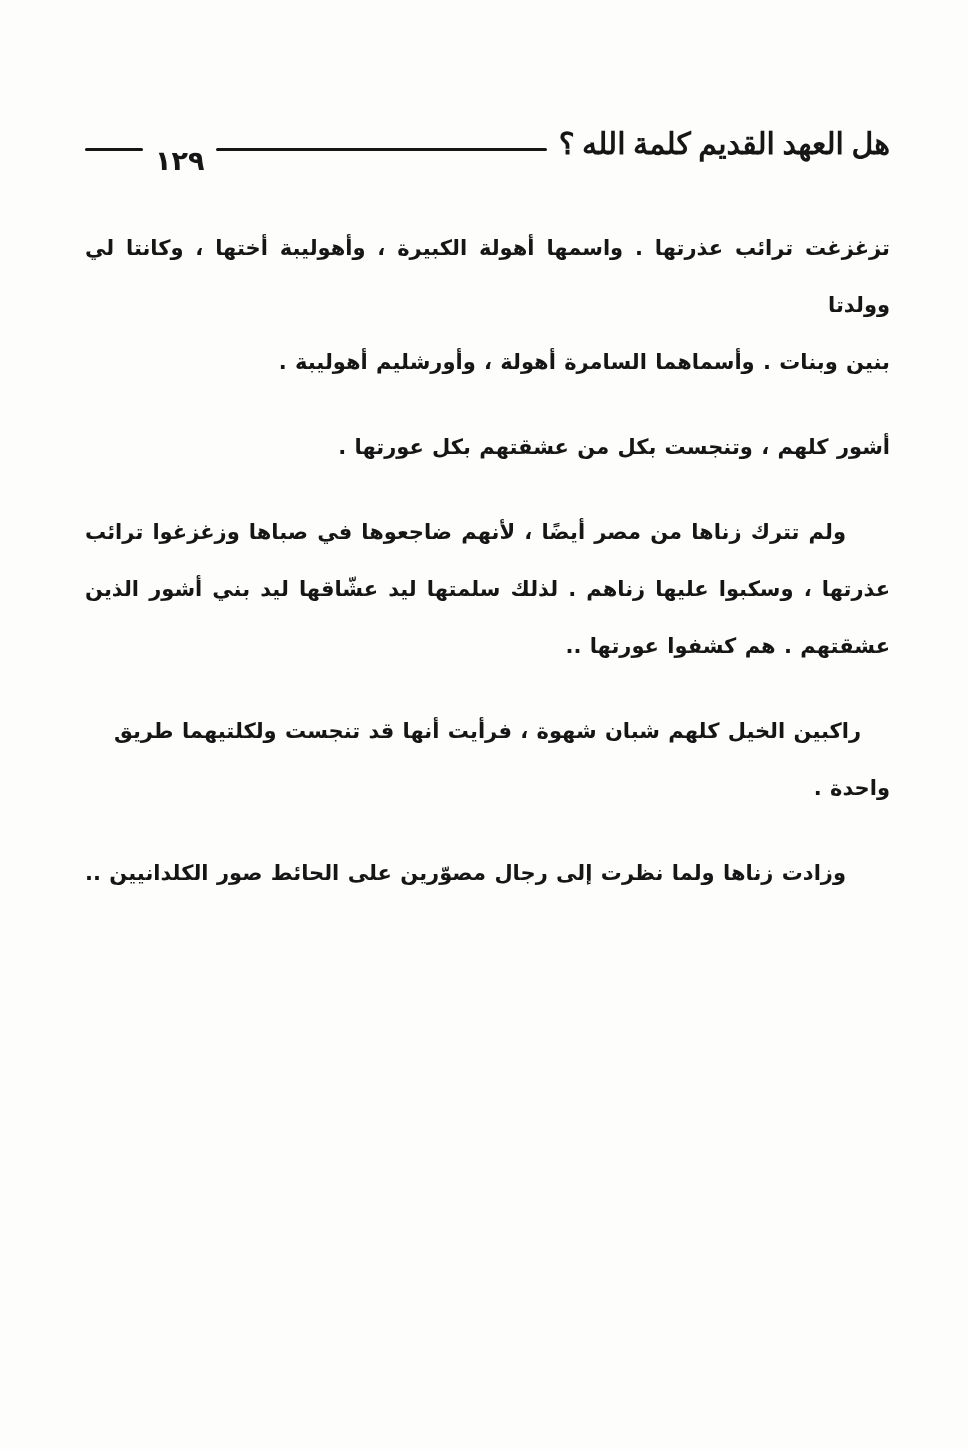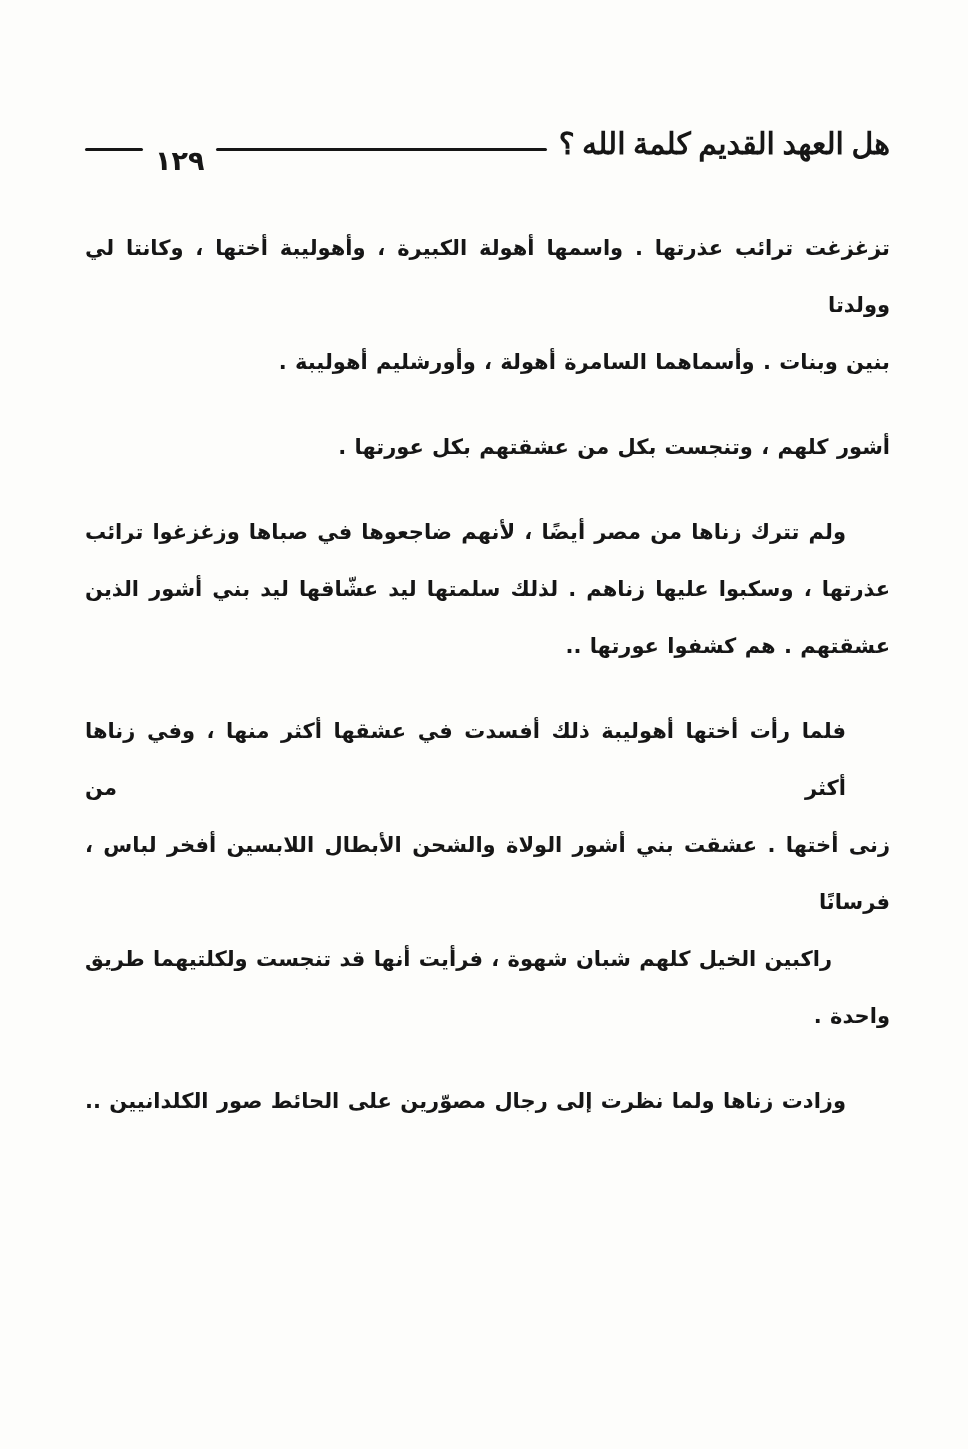--- a/index.html
+++ b/index.html
@@ -57,21 +57,21 @@
     display:block;
     font-size:21px;
     font-weight:700;
     line-height:57px;
     color:var(--ink);
     text-align:justify;
     text-align-last:justify;
     word-spacing:1px;
   }
   .line-last{
-    text-align:left;
+    text-align:center;
     text-align-last:start;
   }
   .line-indent{
     padding-inline-start:44px;
   }
 </style>
 </head>
 <body>
 
 <div class="sheet">
@@ -89,21 +89,19 @@
       </p>
       <p class="para">
         <span class="line line-last">أشور كلهم ، وتنجست بكل من عشقتهم بكل عورتها .</span>
       </p>
       <p class="para">
         <span class="line line-indent">ولم تترك زناها من مصر أيضًا ، لأنهم ضاجعوها في صباها وزغزغوا ترائب</span>
         <span class="line">عذرتها ، وسكبوا عليها زناهم . لذلك سلمتها ليد عشّاقها ليد بني أشور الذين</span>
         <span class="line line-last">عشقتهم . هم كشفوا عورتها ..</span>
       </p>
       <p class="para">
-        <span class="line line-indent">فلما رأت أختها أهوليبة ذلك أفسدت في عشقها أكثر منها ، وفي زناها أكثر من</span>
-        <span class="line">زنى أختها . عشقت بني أشور الولاة والشحن الأبطال اللابسين أفخر لباس ، فرسانًا</span>
         <span class="line line-last">راكبين الخيل كلهم شبان شهوة ، فرأيت أنها قد تنجست ولكلتيهما طريق واحدة .</span>
       </p>
       <p class="para">
         <span class="line line-indent">وزادت زناها ولما نظرت إلى رجال مصوّرين على الحائط صور الكلدانيين ..</span>
       </p>
     </main>
 </div>
 
 </body></html>

